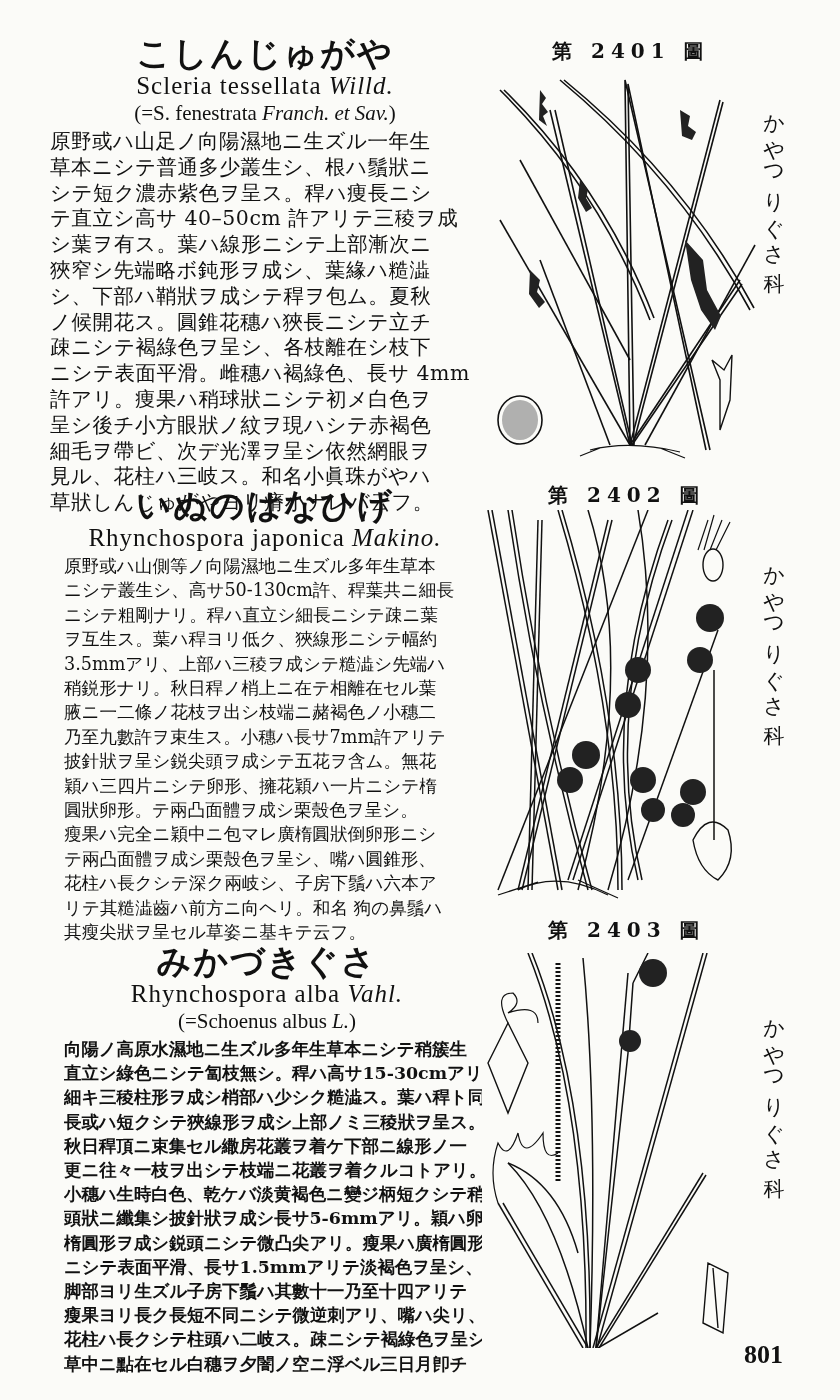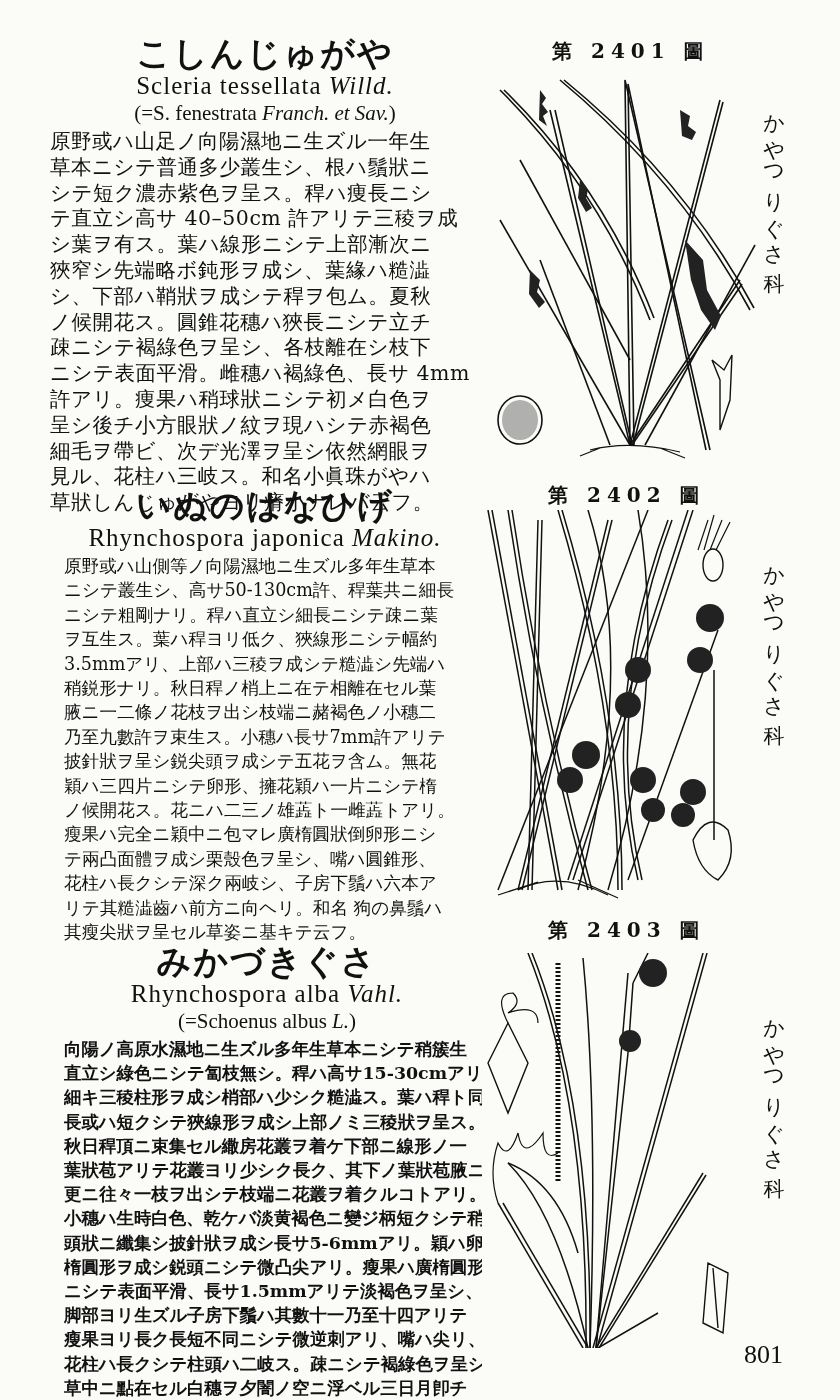--- a/index.html
+++ b/index.html
@@ -16,21 +16,21 @@
     .syn .auth { font-style: italic; }
     .body-text { text-align: left; margin-top: 2px; }
     .body-text .ln { display: block; white-space: nowrap; overflow: hidden; }
     .e1 .body-text .ln { font-size: 20.5px; line-height: 25.8px; letter-spacing: 0.5px; }
     .e2 .body-text .ln { font-size: 17.6px; line-height: 24.4px; letter-spacing: 0px; }
     .e3 .body-text .ln { font-size: 17.4px; line-height: 24.2px; letter-spacing: 0px; font-weight: bold; }
     .fig-label { position: absolute; font-size: 20px; letter-spacing: 6px; font-weight: bold; text-align: center; }
     .family { position: absolute; writing-mode: vertical-rl; font-size: 21px; letter-spacing: 2px; }
     .illus { position: absolute; }
     .illus svg { width: 100%; height: 100%; }
-    .page-num { position: absolute; left: 744px; top: 1340px; font-family: "Liberation Serif", serif; font-size: 26px; font-weight: normal; }
+    .page-num { position: absolute; left: 744px; top: 1340px; font-family: "Liberation Serif", serif; font-size: 26px; font-weight: bold; }
   </style>
 </head>
 <body>
 
 <div class="entry e1" style="top:0;height:470px;">
   <div class="text-col" style="top:34px;">
     <h2 class="jp-title">こしんじゅがや</h2>
     <div class="sci">
       <span>Scleria tessellata</span>
       <span class="auth">Willd.</span>
@@ -107,21 +107,21 @@
       <span class="ln">原野或ハ山側等ノ向陽濕地ニ生ズル多年生草本</span>
       <span class="ln">ニシテ叢生シ、高サ50-130cm許、稈葉共ニ細長</span>
       <span class="ln">ニシテ粗剛ナリ。稈ハ直立シ細長ニシテ疎ニ葉</span>
       <span class="ln">ヲ互生ス。葉ハ稈ヨリ低ク、狹線形ニシテ幅約</span>
       <span class="ln">3.5mmアリ、上部ハ三稜ヲ成シテ糙澁シ先端ハ</span>
       <span class="ln">稍鋭形ナリ。秋日稈ノ梢上ニ在テ相離在セル葉</span>
       <span class="ln">腋ニ一二條ノ花枝ヲ出シ枝端ニ赭褐色ノ小穗二</span>
       <span class="ln">乃至九數許ヲ束生ス。小穗ハ長サ7mm許アリテ</span>
       <span class="ln">披針狀ヲ呈シ鋭尖頭ヲ成シテ五花ヲ含ム。無花</span>
       <span class="ln">穎ハ三四片ニシテ卵形、擁花穎ハ一片ニシテ楕</span>
-      <span class="ln">ノ候開花ス。花ニハ二三ノ雄蕋ト一雌蕋トアリ。</span>
+      <span class="ln">圓狀卵形。テ兩凸面體ヲ成シ栗殼色ヲ呈シ。</span>
       <span class="ln">瘦果ハ完全ニ穎中ニ包マレ廣楕圓狀倒卵形ニシ</span>
       <span class="ln">テ兩凸面體ヲ成シ栗殼色ヲ呈シ、嘴ハ圓錐形、</span>
       <span class="ln">花柱ハ長クシテ深ク兩岐シ、子房下鬚ハ六本ア</span>
       <span class="ln">リテ其糙澁齒ハ前方ニ向ヘリ。和名 狗の鼻鬚ハ</span>
       <span class="ln">其瘦尖狀ヲ呈セル草姿ニ基キテ云フ。</span>
     </div>
   </div>
 
   <div class="fig-label" style="left:548px;top:12px;">第 2402 圖</div>
   <div class="family" style="left:760px;top:82px;">かやつりぐさ科</div>
@@ -179,21 +179,20 @@
     <div class="syn">
       <span>(=Schoenus albus</span>
       <span class="auth">L.</span><span>)</span>
     </div>
     <div class="body-text" style="margin-left:12px;">
       <span class="ln">向陽ノ高原水濕地ニ生ズル多年生草本ニシテ稍簇生</span>
       <span class="ln">直立シ綠色ニシテ匐枝無シ。稈ハ高サ15-30cmアリテ</span>
       <span class="ln">細キ三稜柱形ヲ成シ梢部ハ少シク糙澁ス。葉ハ稈ト同</span>
       <span class="ln">長或ハ短クシテ狹線形ヲ成シ上部ノミ三稜狀ヲ呈ス。</span>
       <span class="ln">秋日稈頂ニ束集セル繖房花叢ヲ着ケ下部ニ線形ノ一</span>
-      <span class="ln">葉狀苞アリテ花叢ヨリ少シク長ク、其下ノ葉狀苞腋ニ</span>
       <span class="ln">更ニ往々一枝ヲ出シテ枝端ニ花叢ヲ着クルコトアリ。</span>
       <span class="ln">小穗ハ生時白色、乾ケバ淡黄褐色ニ變ジ柄短クシテ稍</span>
       <span class="ln">頭狀ニ纖集シ披針狀ヲ成シ長サ5-6mmアリ。穎ハ卵狀</span>
       <span class="ln">楕圓形ヲ成シ鋭頭ニシテ微凸尖アリ。瘦果ハ廣楕圓形</span>
       <span class="ln">ニシテ表面平滑、長サ1.5mmアリテ淡褐色ヲ呈シ、基</span>
       <span class="ln">脚部ヨリ生ズル子房下鬚ハ其數十一乃至十四アリテ</span>
       <span class="ln">瘦果ヨリ長ク長短不同ニシテ微逆刺アリ、嘴ハ尖リ、</span>
       <span class="ln">花柱ハ長クシテ柱頭ハ二岐ス。疎ニシテ褐綠色ヲ呈シ</span>
       <span class="ln">草中ニ點在セル白穗ヲ夕闇ノ空ニ浮ベル三日月卽チ</span>
 

